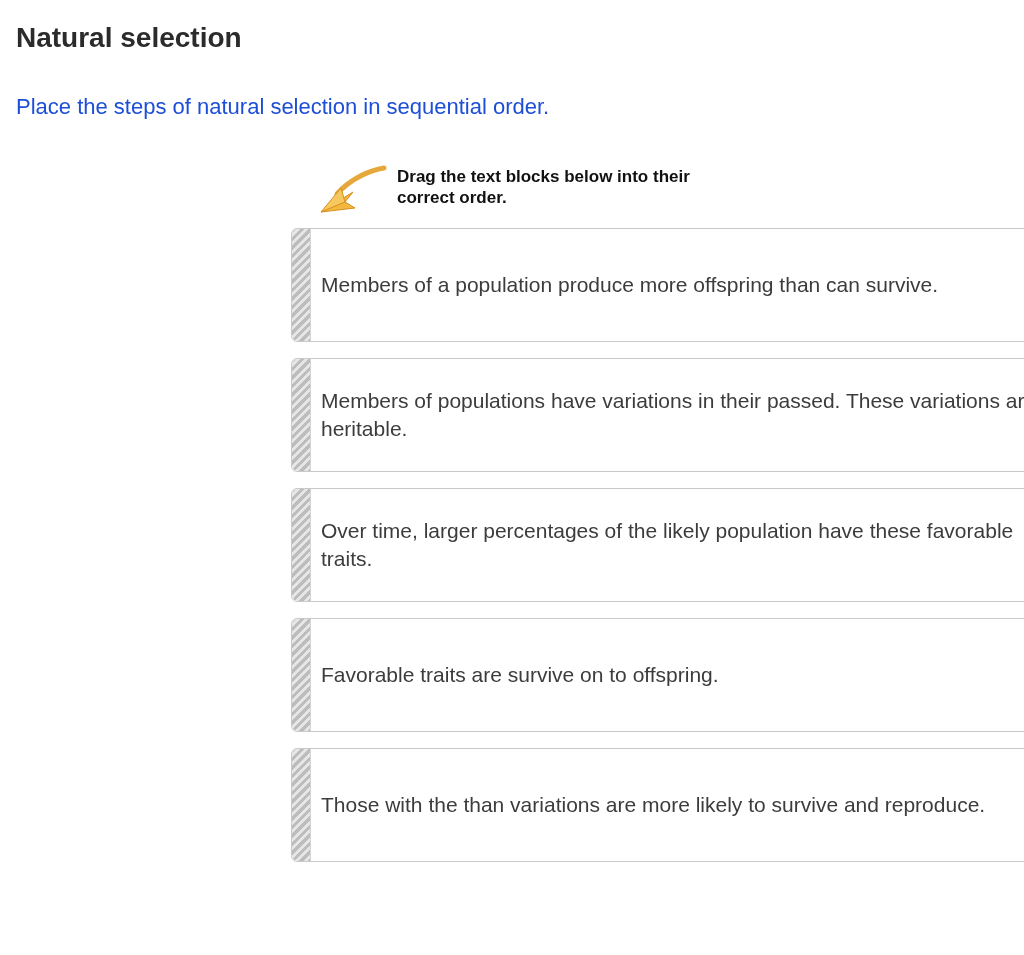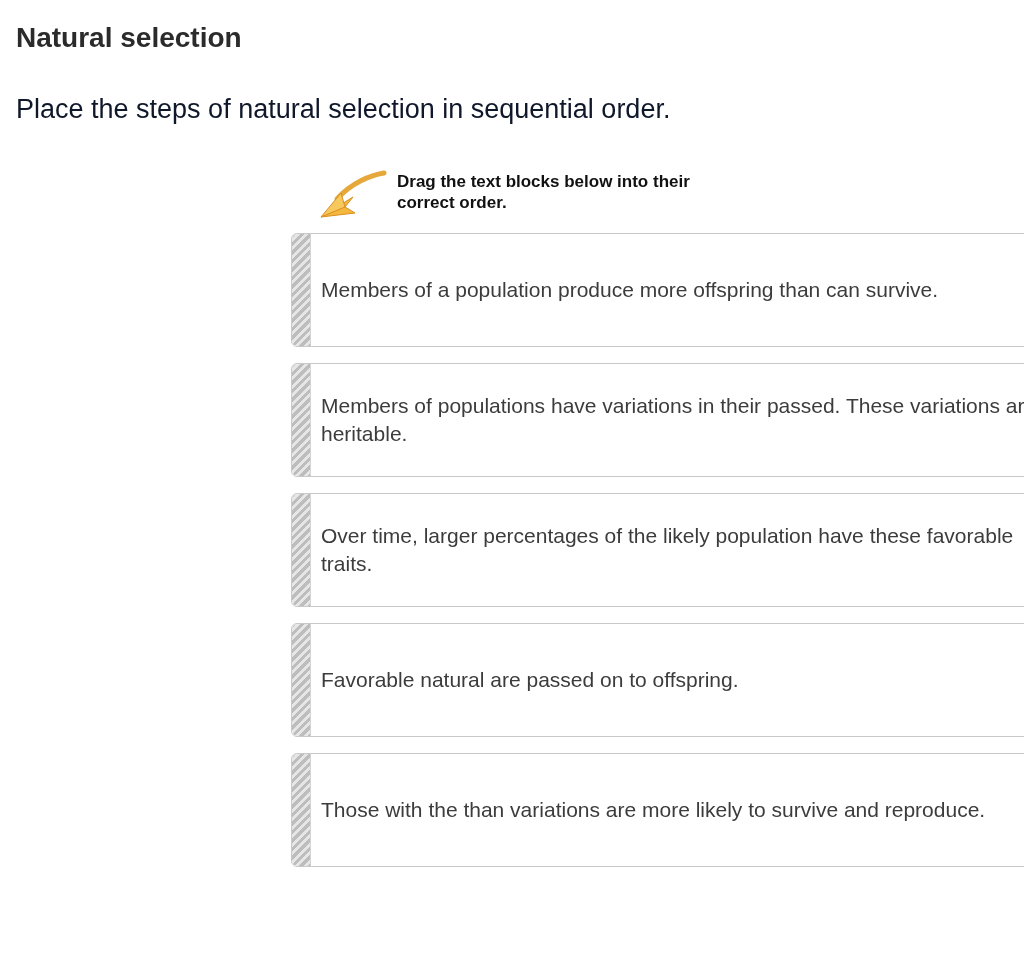--- a/index.html
+++ b/index.html
@@ -13,23 +13,23 @@
   .wrap {
     padding: 22px 28px 40px 16px;
   }
   h1.title {
     font-size: 28px;
     font-weight: 700;
     margin: 0 0 40px 0;
     color: #2b2b2b;
   }
   p.instructions {
-    font-size: 27px;
+    font-size: 22px;
     font-weight: 400;
-    color: #0f172a;
+    color: #1d4ed8;
     margin: 0 0 46px 0;
   }
   .activity {
     margin-left: 275px;
     width: 782px;
   }
   .hint-row {
     display: flex;
     align-items: flex-start;
     margin-bottom: 8px;
@@ -123,21 +123,21 @@
     <div class="card">
       <div class="grip"></div>
       <div class="card-body">
         <div class="card-text">Over time, larger percentages of the likely population have these favorable traits.</div>
       </div>
     </div>
 
     <div class="card">
       <div class="grip"></div>
       <div class="card-body">
-        <div class="card-text">Favorable natural are passed on to offspring.</div>
+        <div class="card-text">Favorable traits are survive on to offspring.</div>
       </div>
     </div>
 
     <div class="card">
       <div class="grip"></div>
       <div class="card-body">
         <div class="card-text">Those with the than variations are more likely to survive and reproduce.</div>
       </div>
     </div>
 

